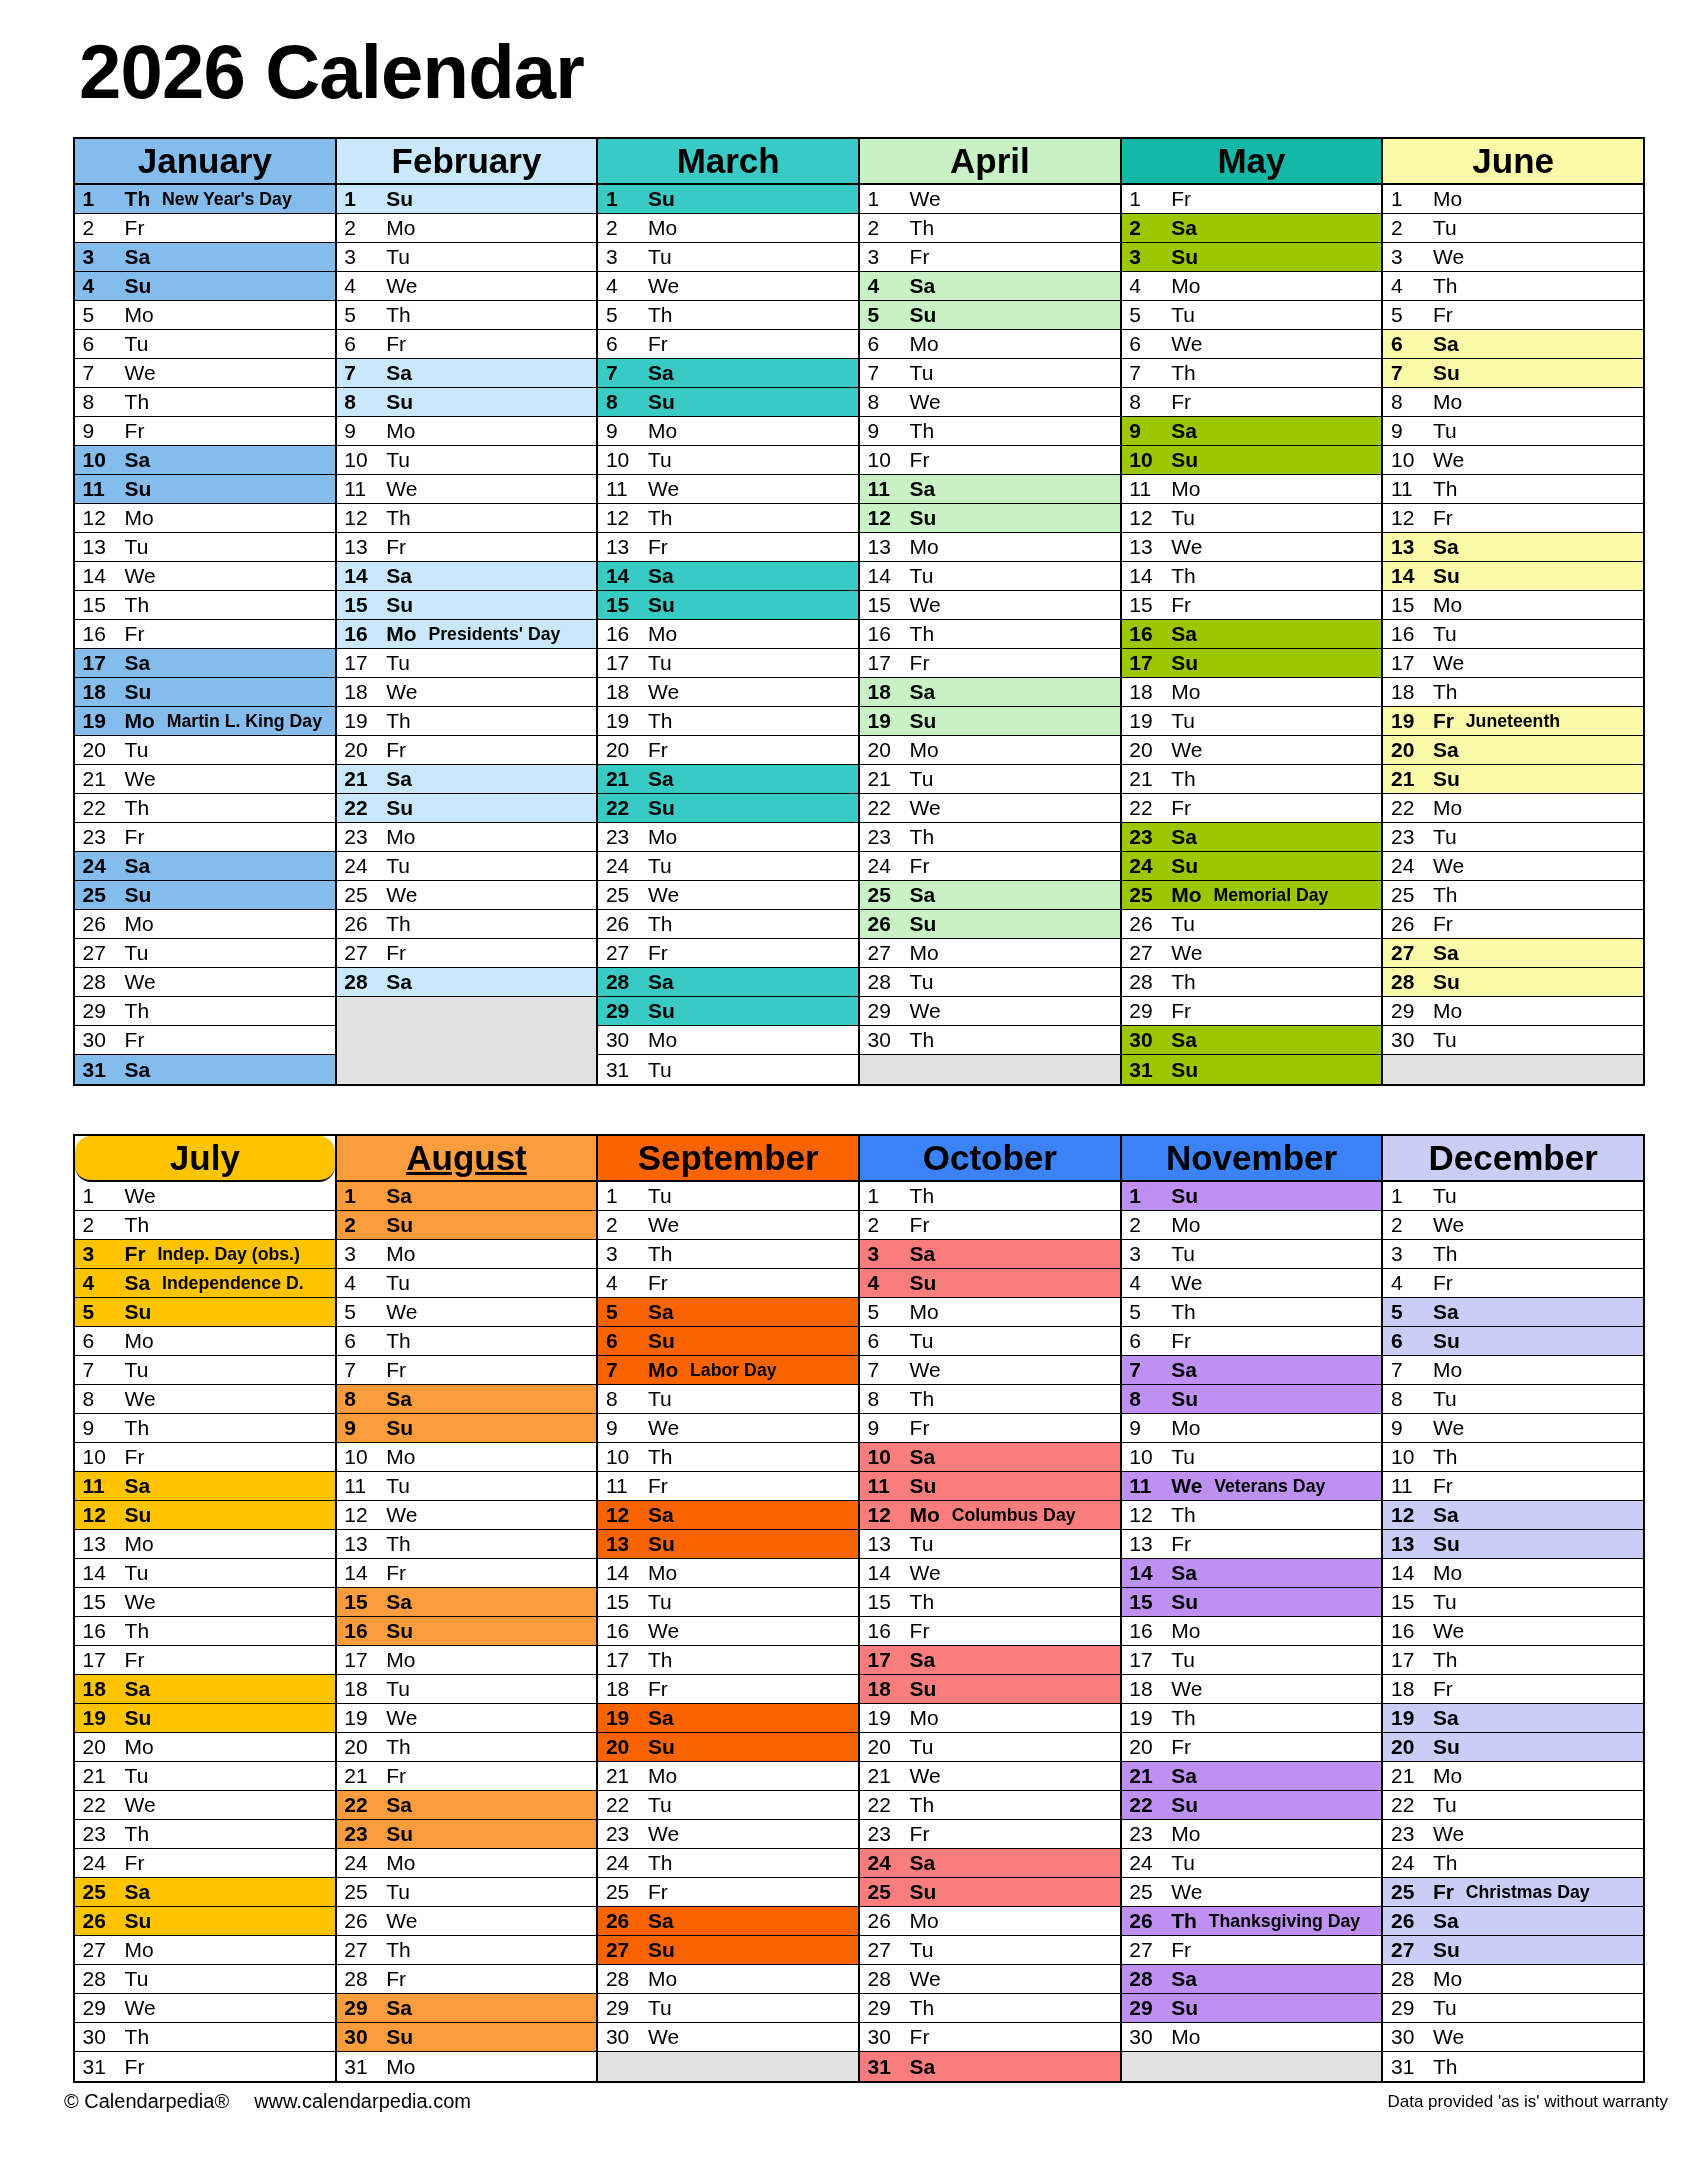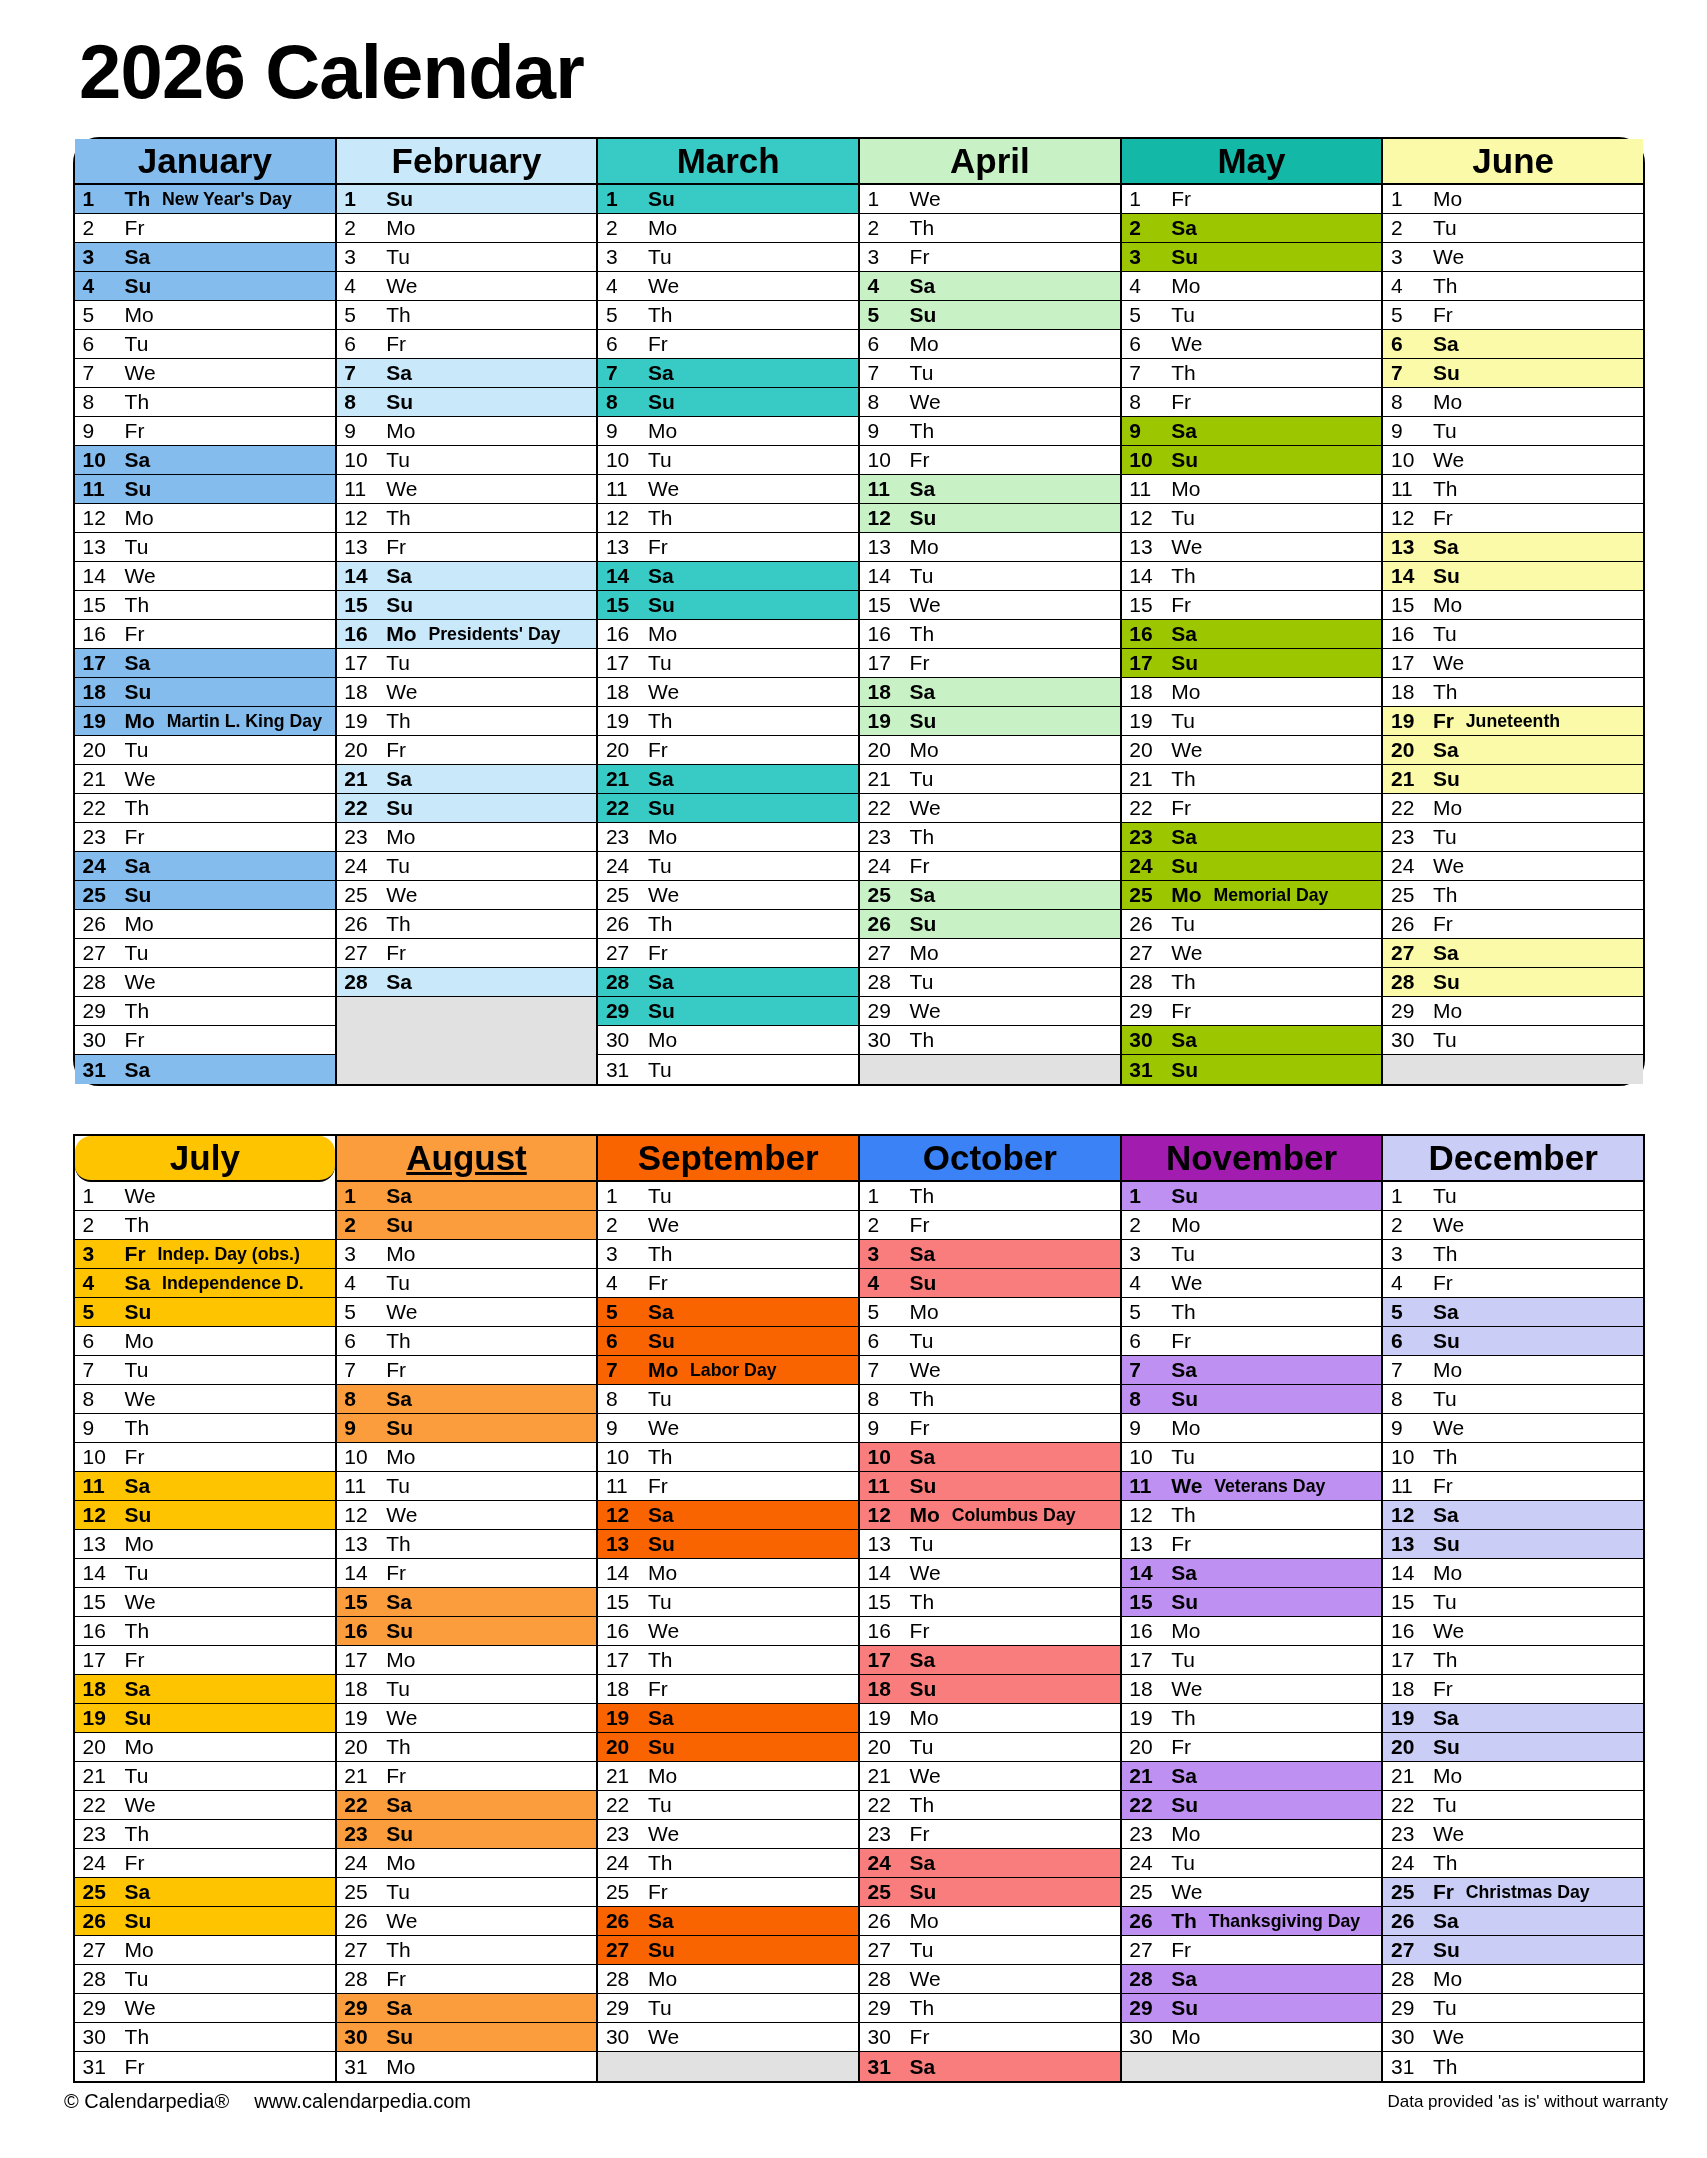--- a/index.html
+++ b/index.html
@@ -9,21 +9,21 @@
   .page-title{position:absolute;left:79px;top:34px;margin:0;
               font-size:76px;font-weight:bold;line-height:1;letter-spacing:-0.8px;}
 
   .logo{position:absolute;right:64px;top:46px;text-align:right;line-height:1.05;}
   .logo-main{font-size:39px;color:#1b1b1b;}
   .logo-red{color:#cb2a22;font-weight:bold;font-style:italic;}
   .logo-tag{font-size:21px;color:#111;margin-top:1.7px;}
 
   .cal-half{position:absolute;left:73px;width:1572px;box-sizing:border-box;
             border:2.5px solid #000;display:flex;background:#fff;}
-  #half-0{top:137px;border-radius:26px;}
+  #half-0{top:137px;}
   #half-1{top:1134px;}
 
   .month{flex:1 1 0;min-width:0;border-left:2.5px solid #000;}
   .month:first-child{border-left:none;}
 
   .mh{height:46px;box-sizing:border-box;border-bottom:2.5px solid #000;
       display:flex;align-items:center;justify-content:center;
       font-size:35px;font-weight:bold;letter-spacing:0;}
 
   .dr{height:29px;box-sizing:border-box;border-bottom:1.7px solid #000;
@@ -1307,21 +1307,21 @@
         <div class="dr">
           <span class="num">30</span>
           <span class="wd">Fr</span>
         </div>
         <div class="dr hl" style="background-color: rgb(250, 125, 125);">
           <span class="num">31</span>
           <span class="wd">Sa</span>
         </div>
       </div>
       <div class="month">
-        <div class="mh" style="background-color: #a21caf;">November</div>
+        <div class="mh" style="background-color: #3b82f6;">November</div>
         <div class="dr hl" style="background-color: rgb(190, 144, 242);">
           <span class="num">1</span>
           <span class="wd">Su</span>
         </div>
         <div class="dr">
           <span class="num">2</span>
           <span class="wd">Mo</span>
         </div>
         <div class="dr">
           <span class="num">3</span>

